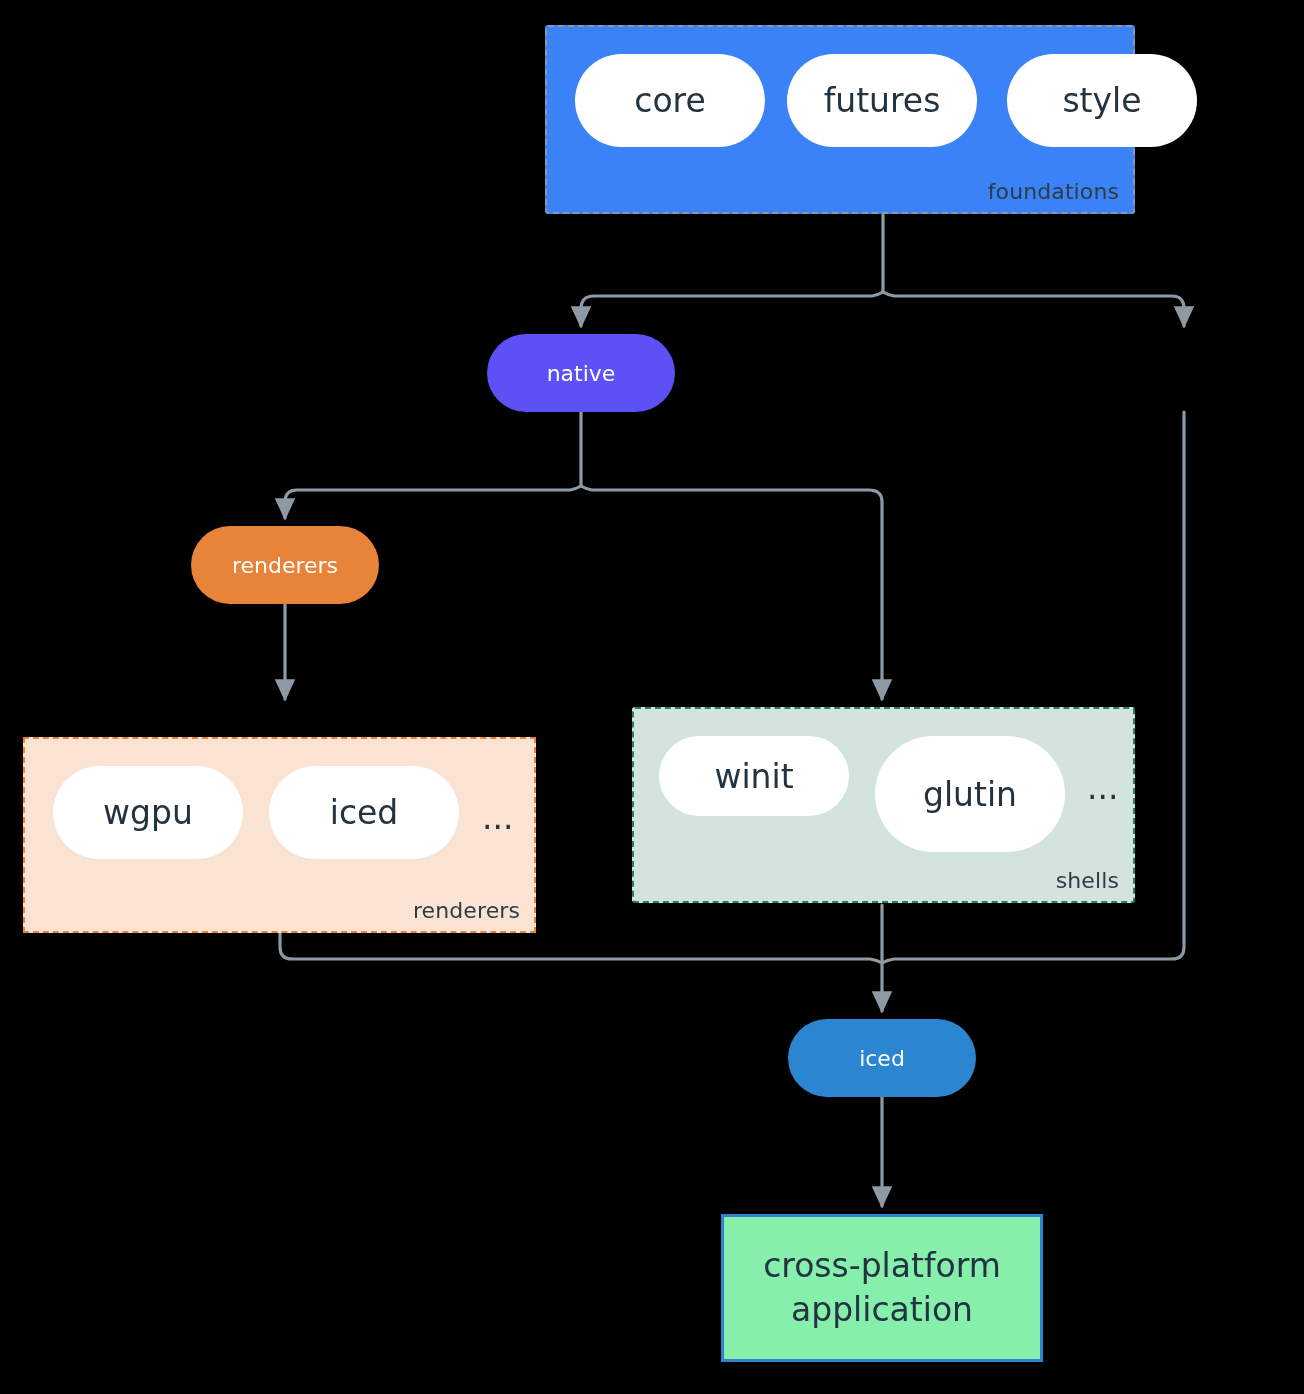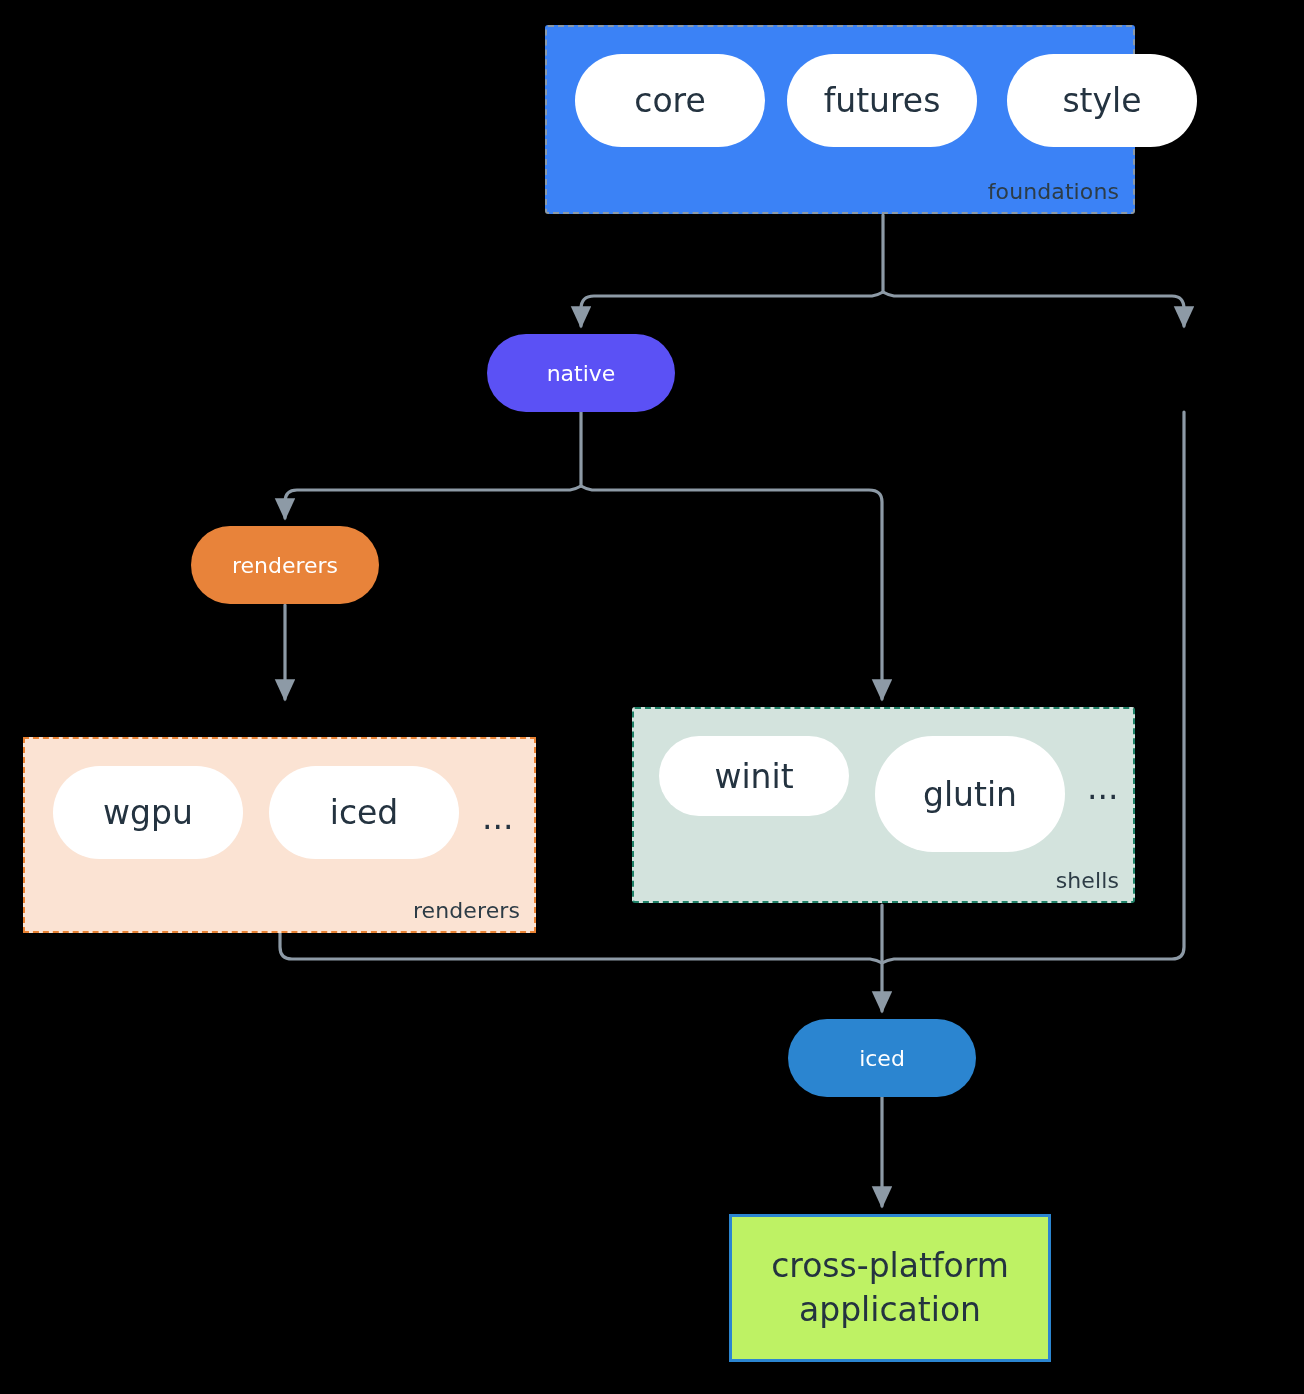--- a/index.html
+++ b/index.html
@@ -104,31 +104,30 @@
   #node-web    { left: 1090px; top: 334px; width: 188px; height: 78px; background: #5b51f5; }
   #node-graphics { left: 191px; top: 526px; width: 188px; height: 78px; background: #e8833a; }
   #node-iced   { left: 788px; top: 1019px; width: 188px; height: 78px; background: #2b85d0; }
 
   #node-application {
     position: absolute;
     left: 721px;
     top: 1214px;
     width: 322px;
     height: 148px;
-    background: #bef264;
+    background: #86efac;
     border: 3px solid #2b85d0;
     display: flex;
     flex-direction: column;
     align-items: center;
     justify-content: center;
     box-sizing: border-box;
     color: #243340;
     font-size: 33px;
     line-height: 1.33;
-    margin-left: 8px;
   }
   #node-application span { display: block; }
 </style>
 </head>
 <body>
 
 <div id="canvas">
 
   <svg class="edges" viewBox="0 0 1304 1394" xmlns="http://www.w3.org/2000/svg">
     <defs>

